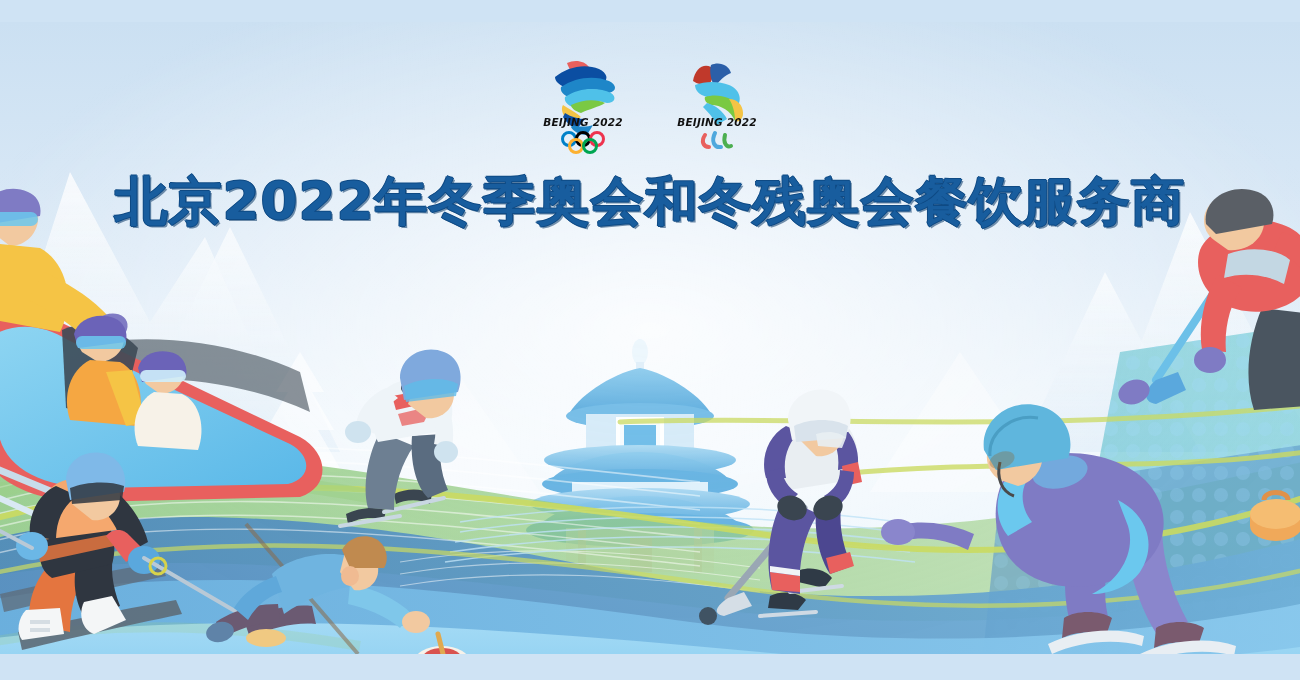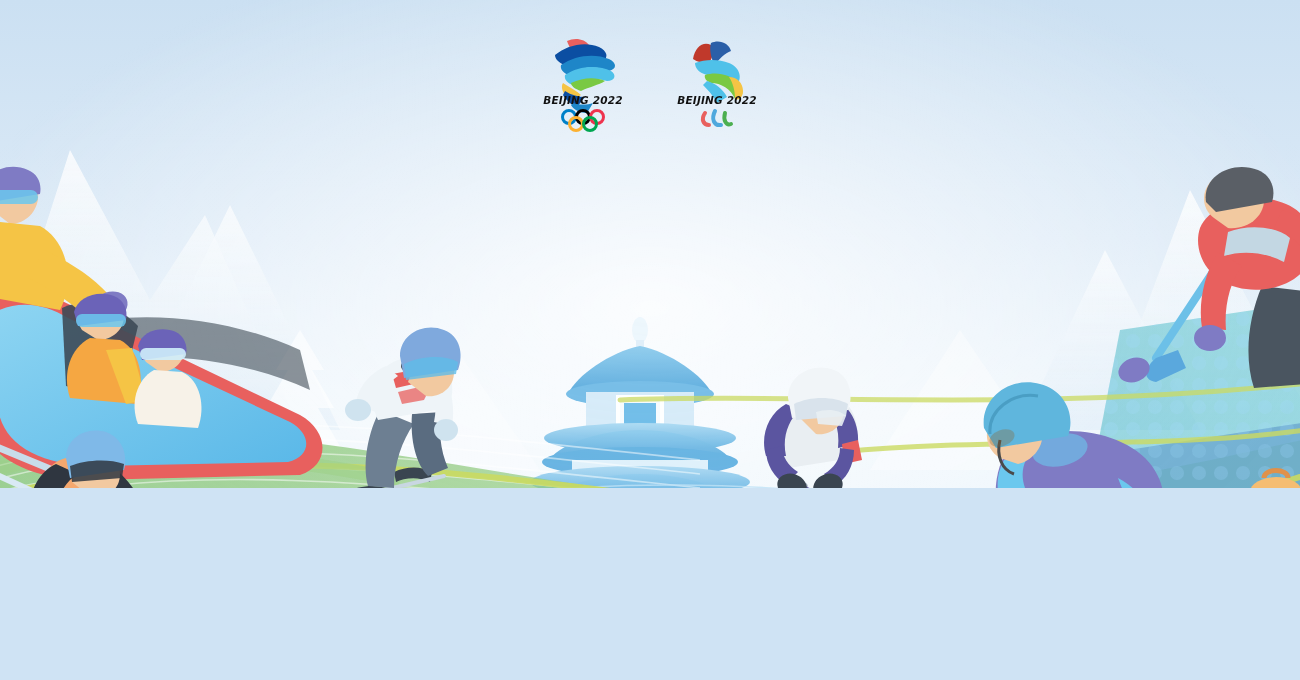--- a/index.html
+++ b/index.html
@@ -1,21 +1,22 @@
 <!DOCTYPE html>
 <html><head>
 <meta charset="utf-8">
 <style>
   * { margin:0; padding:0; box-sizing:border-box; }
   html,body { width:1300px; height:680px; overflow:hidden; background:#cfe3f4; }
   body { font-family:"Liberation Sans", sans-serif; }
 
   #banner {
-    position:relative; width:1300px; height:488px; overflow:hidden;
+    position:relative; width:1300px; height:632px; overflow:hidden;
     background:linear-gradient(180deg,#cfe2f3 0%,#d8e9f6 28%,#e6f1fa 48%,#f0f7fc 60%,#e3f0fa 70%,#cfe8f7 100%);
+    margin-top:22px;
   }
   .layer { position:absolute; inset:0; }
   .layer svg { display:block; width:1300px; height:680px; }
 
   
   #emblems {
     position:absolute; left:0; right:0; top:33px; height:105px;
     display:flex; justify-content:center; align-items:flex-start; gap:42px;
     z-index:40;
   }
@@ -485,14 +486,17 @@
         <text x="46" y="71" text-anchor="middle" font-family="'DejaVu Sans','Liberation Sans',sans-serif" font-size="10.5" font-weight="700" font-style="italic" letter-spacing="0.2" fill="#111111">BEIJING 2022</text>
         <g fill="none" stroke-width="4" stroke-linecap="round">
           <path d="M34,80 C30,86 32,92 38,92" stroke="#e8605e"></path>
           <path d="M44,78 C40,86 43,93 50,92" stroke="#4fa8dd"></path>
           <path d="M54,80 C52,87 55,93 60,91" stroke="#4caf50"></path>
         </g>
       </svg>
     </div>
   </div>
 
+  <div id="title-wrap">
+    <div id="main-title">北京2022年冬季奥会和冬残奥会餐饮服务商</div>
+  </div>
 
 </div>
 
 </body></html>

